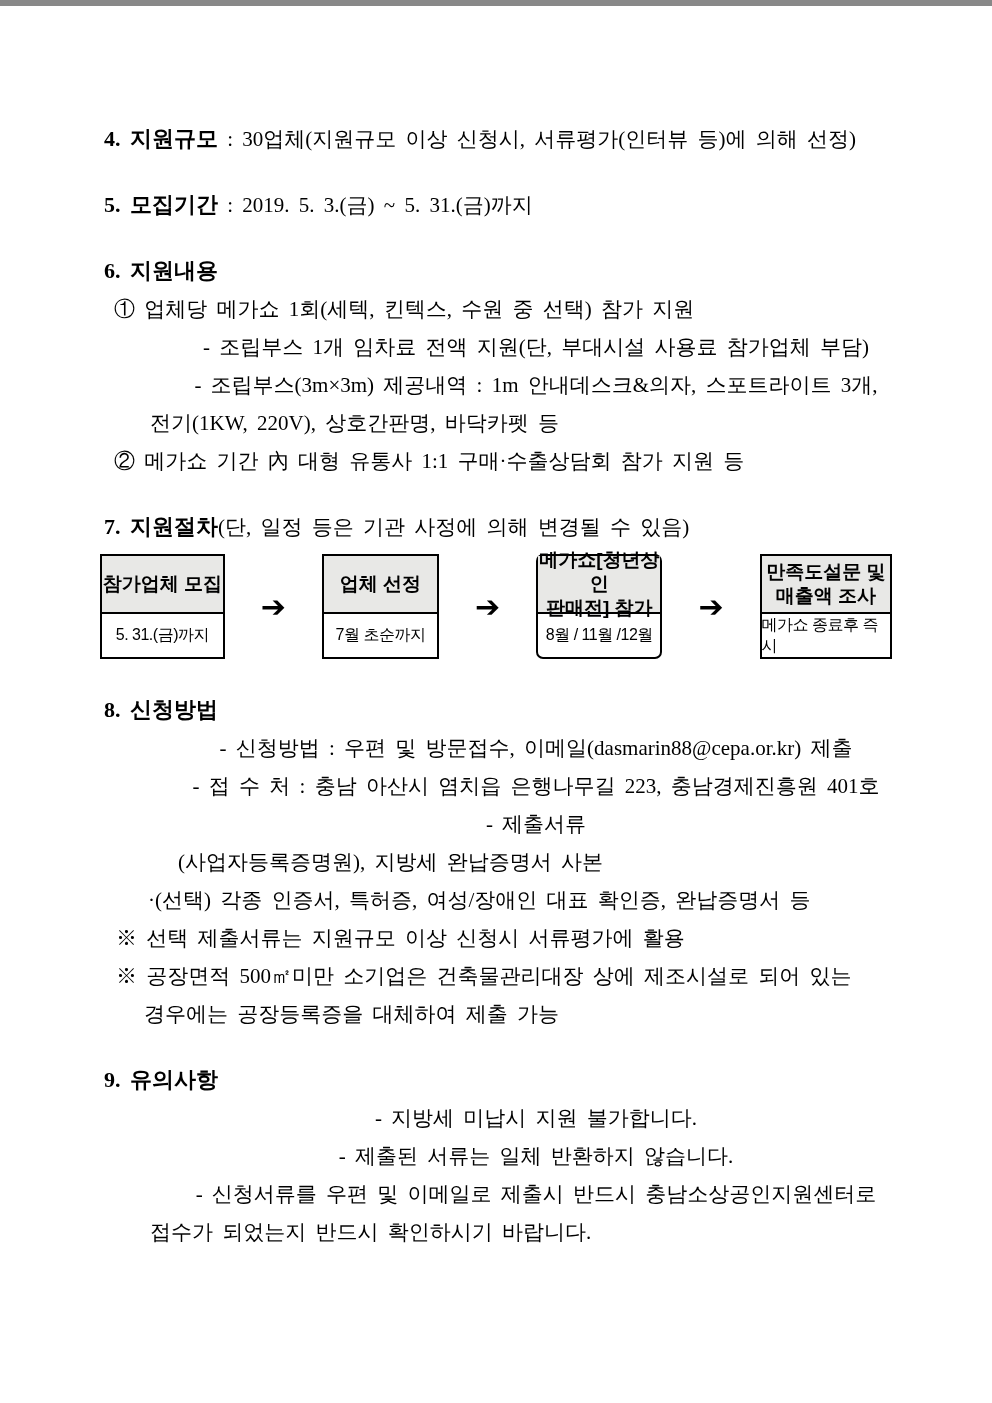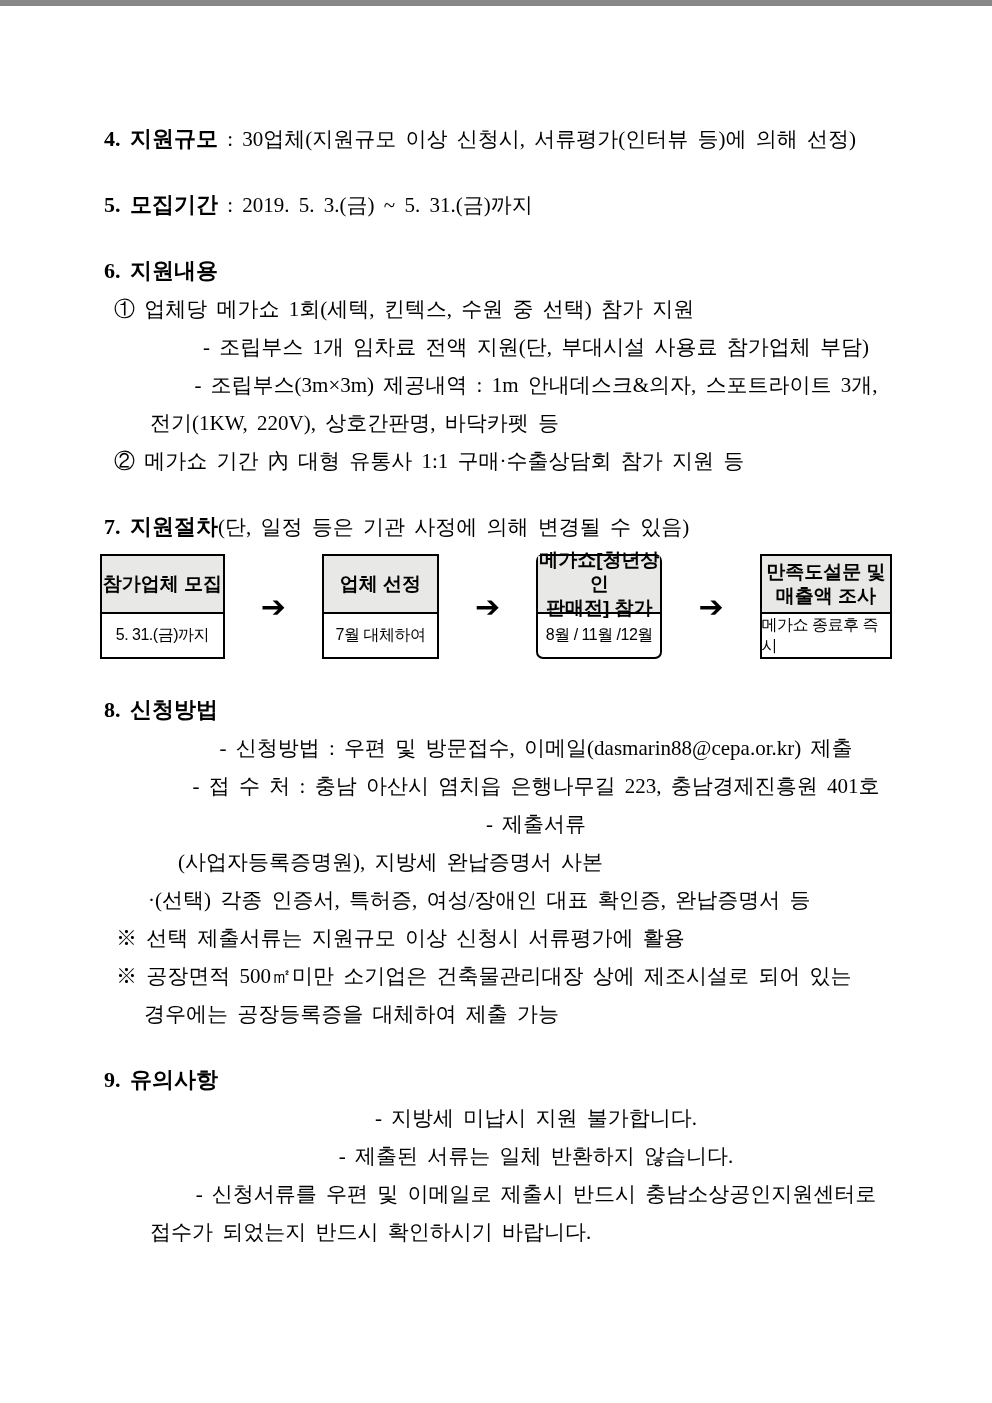--- a/index.html
+++ b/index.html
@@ -100,21 +100,21 @@
   </div>
 
   <div class="flow">
     <div class="fstep w1">
       <div class="fhead">참가업체 모집</div>
       <div class="fbody">5. 31.(금)까지</div>
     </div>
     <div class="farrow">➔</div>
     <div class="fstep w2">
       <div class="fhead">업체 선정</div>
-      <div class="fbody">7월 대체하여</div>
+      <div class="fbody">7월 초순까지</div>
     </div>
     <div class="farrow">➔</div>
     <div class="fstep w3">
       <div class="fhead">메가쇼[청년상인
 판매전] 참가</div>
       <div class="fbody">8월 / 11월 /12월</div>
     </div>
     <div class="farrow">➔</div>
     <div class="fstep w4">
       <div class="fhead">만족도설문 및

